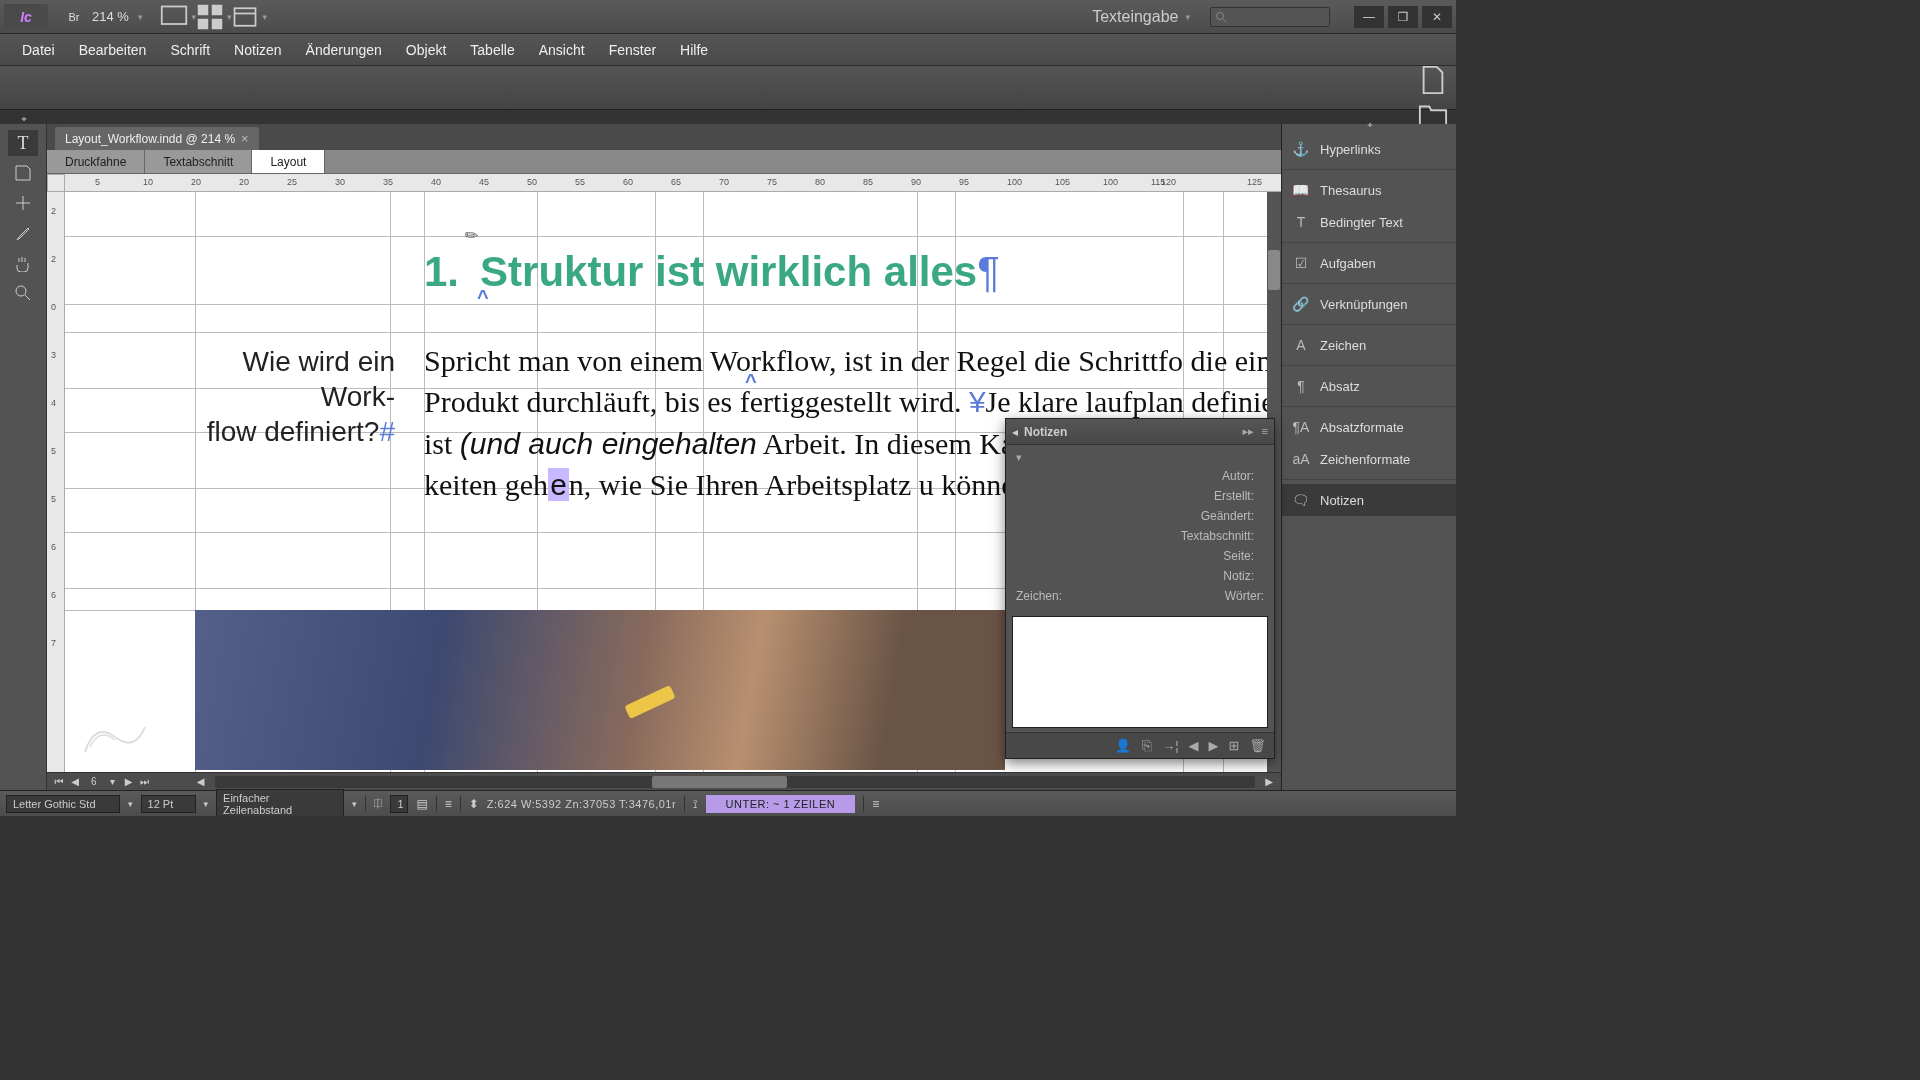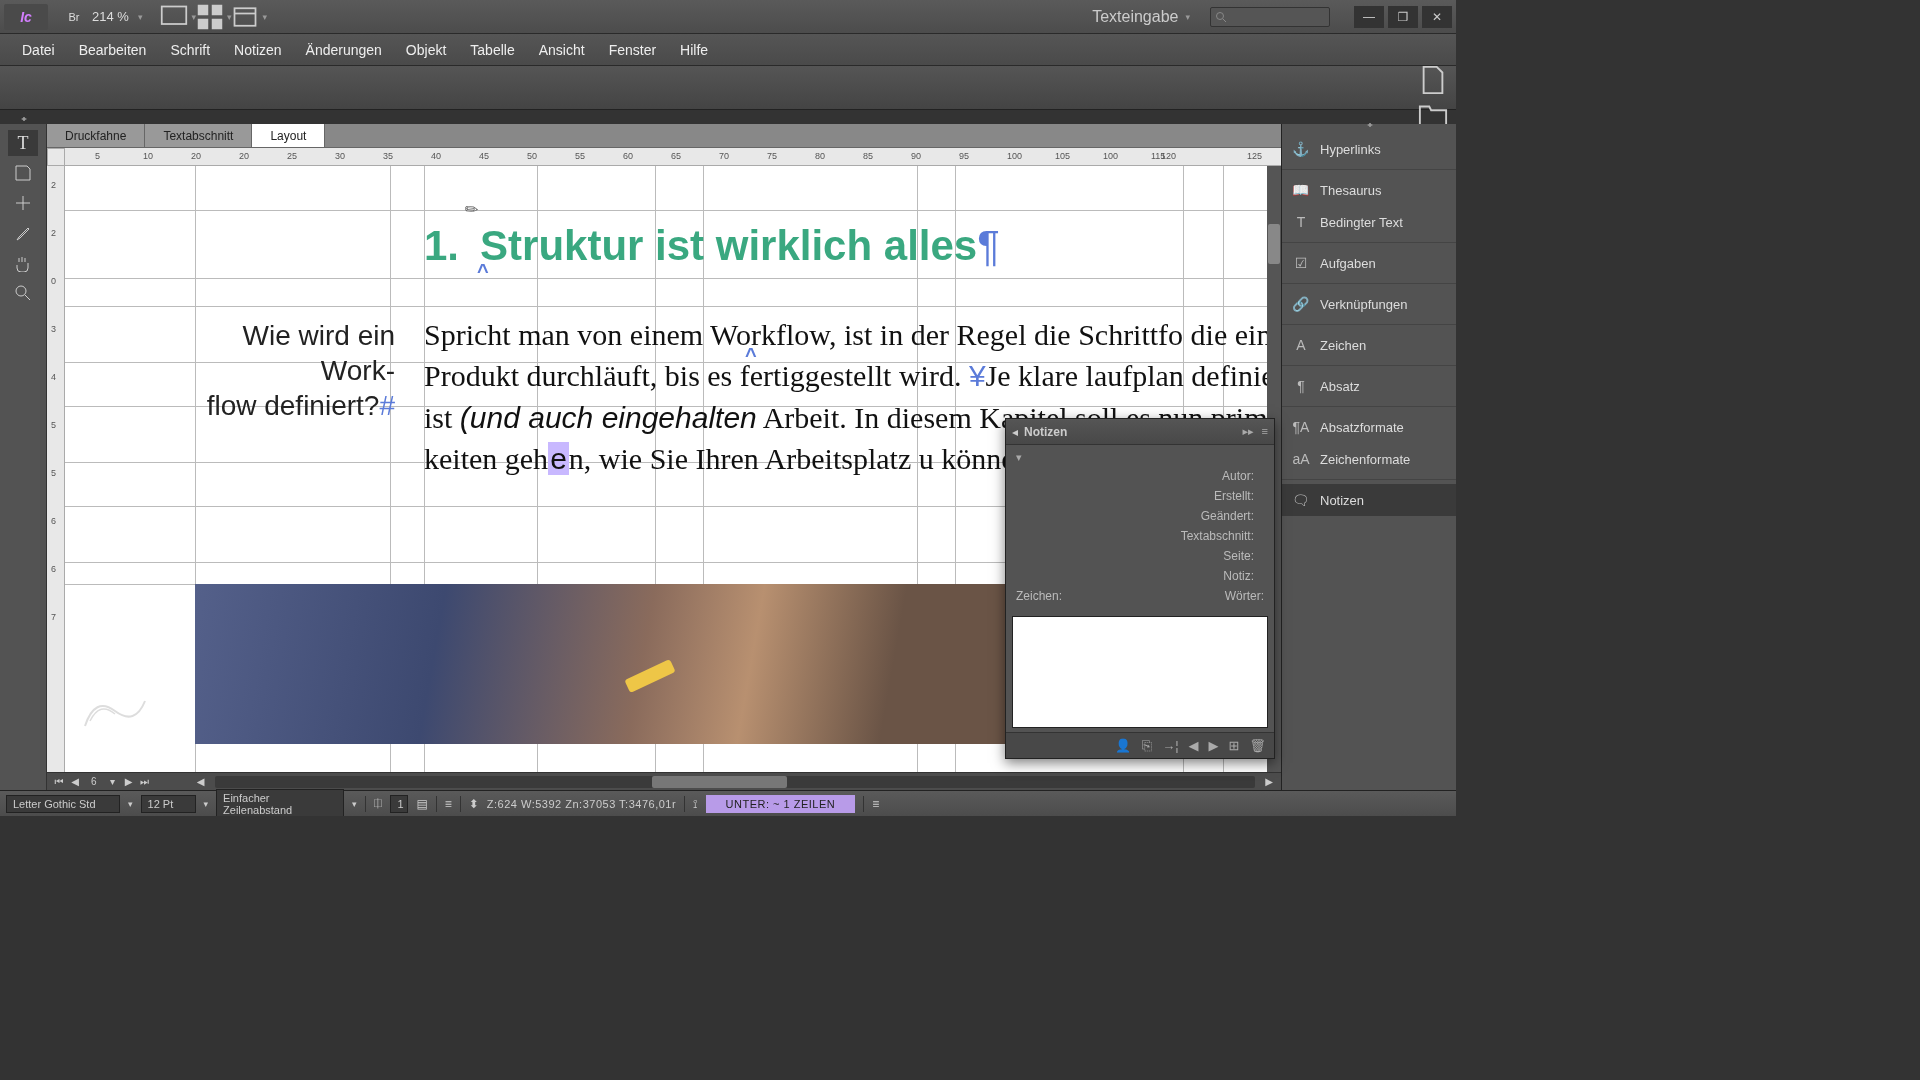--- a/index.html
+++ b/index.html
@@ -230,20 +230,26 @@
       </div>
     <div class="tool">
         <svg viewBox="0 0 18 18">
           <circle cx="7" cy="7" r="5" fill="none" stroke="#ccc"></circle>
           <line x1="11" y1="11" x2="16" y2="16" stroke="#ccc"></line>
         </svg>
       </div>
   </div>
 
   <div class="doc-area">
+    <div class="tab-bar">
+      <div class="doc-tab">
+        <span>Layout_Workflow.indd @ 214 %</span>
+        <span class="close">×</span>
+      </div>
+    </div>
     <div class="view-tabs">
       <div class="view-tab">Druckfahne</div>
       <div class="view-tab">Textabschnitt</div>
       <div class="view-tab active">Layout</div>
     </div>
     <div class="ruler-h-wrap">
       <div class="ruler-corner"></div>
       <div class="ruler-h">
         <span class="rtick" style="left:30px">5</span>
         <span class="rtick" style="left:78px">10</span>

